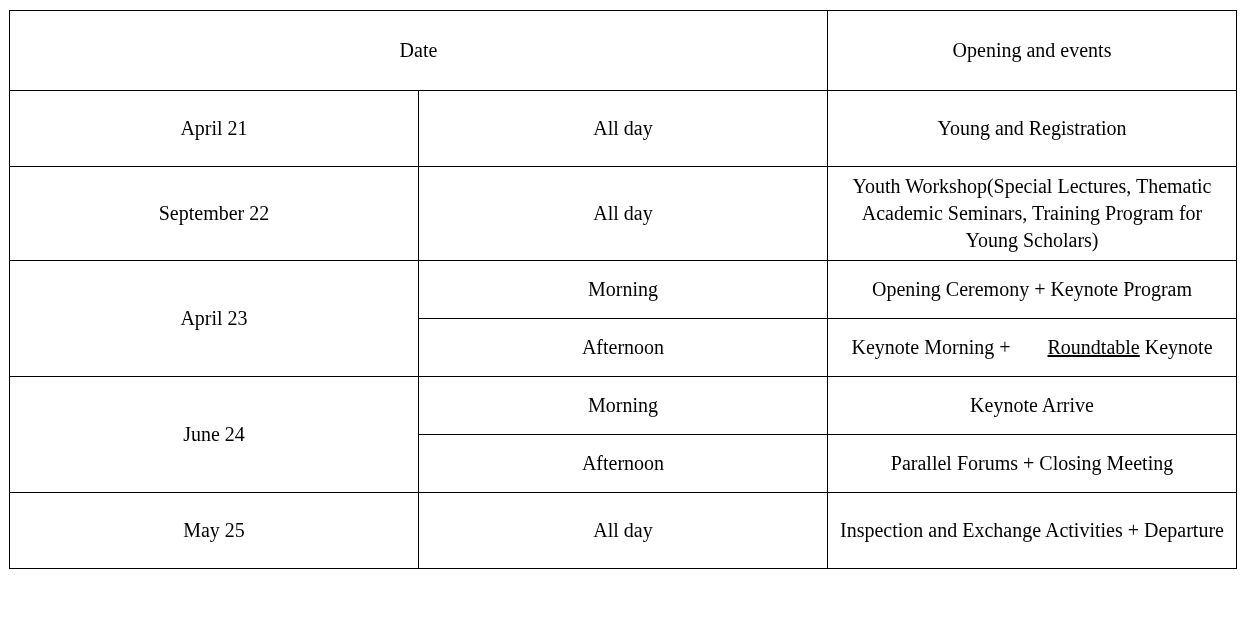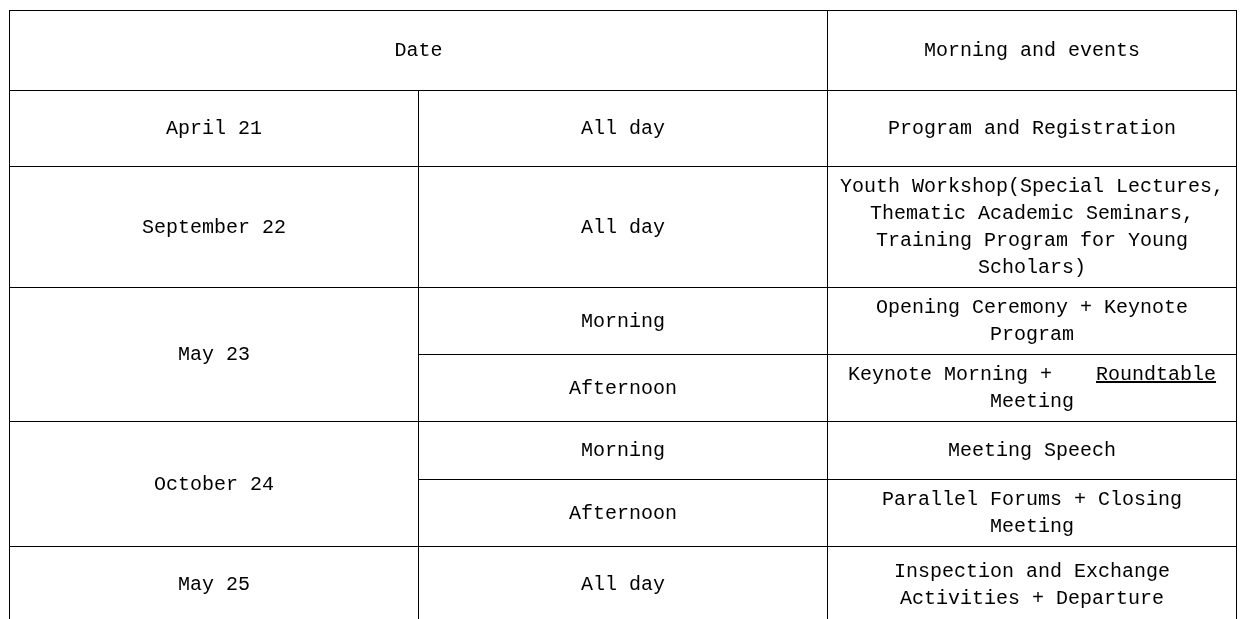--- a/index.html
+++ b/index.html
@@ -13,21 +13,20 @@
     font-family: "Liberation Serif", "DejaVu Serif", serif;
     color: #000000;
     overflow: hidden;
   }
   .page {
     position: relative;
     width: 1240px;
     height: 619px;
     box-sizing: border-box;
     padding: 6px 4px 6px 6px;
-    font-family: Liberation Mono, monospace;
   }
   table.schedule {
     border-collapse: collapse;
     width: 1228px;
     margin-left: 3px;
     margin-top: 4px;
     table-layout: fixed;
   }
   table.schedule td {
     border: 1px solid #000000;
@@ -68,49 +67,49 @@
   }
 </style>
 </head>
 <body>
 
 <div class="page">
   <table class="schedule">
     <tbody>
       <tr class="header">
         <td class="hdr-date" colspan="2">Date</td>
-        <td class="hdr-events">Morning and events</td>
+        <td class="hdr-events">Opening and events</td>
       </tr>
 
       <tr class="r-single">
         <td class="col-date">April 21</td>
         <td class="col-period">All day</td>
-        <td class="col-events">Program and Registration</td>
+        <td class="col-events">Young and Registration</td>
       </tr>
 
       <tr class="r-tall">
         <td class="col-date">September 22</td>
         <td class="col-period">All day</td>
         <td class="col-events events-two-line">Youth Workshop(Special Lectures, Thematic Academic Seminars, Training Program for Young Scholars)</td>
       </tr>
 
       <tr class="r-split">
-        <td class="col-date" rowspan="2">May 23</td>
+        <td class="col-date" rowspan="2">April 23</td>
         <td class="col-period">Morning</td>
         <td class="col-events">Opening Ceremony + Keynote Program</td>
       </tr>
       <tr class="r-split">
         <td class="col-period">Afternoon</td>
-        <td class="col-events"><span>Keynote Morning + </span><span class="underline-word">Roundtable</span><span> Meeting</span></td>
+        <td class="col-events"><span>Keynote Morning + </span><span class="underline-word">Roundtable</span><span> Keynote</span></td>
       </tr>
 
       <tr class="r-split">
-        <td class="col-date" rowspan="2">October 24</td>
+        <td class="col-date" rowspan="2">June 24</td>
         <td class="col-period">Morning</td>
-        <td class="col-events">Meeting Speech</td>
+        <td class="col-events">Keynote Arrive</td>
       </tr>
       <tr class="r-split">
         <td class="col-period">Afternoon</td>
         <td class="col-events">Parallel Forums + Closing Meeting</td>
       </tr>
 
       <tr class="r-single">
         <td class="col-date">May 25</td>
         <td class="col-period">All day</td>
         <td class="col-events">Inspection and Exchange Activities + Departure</td>

